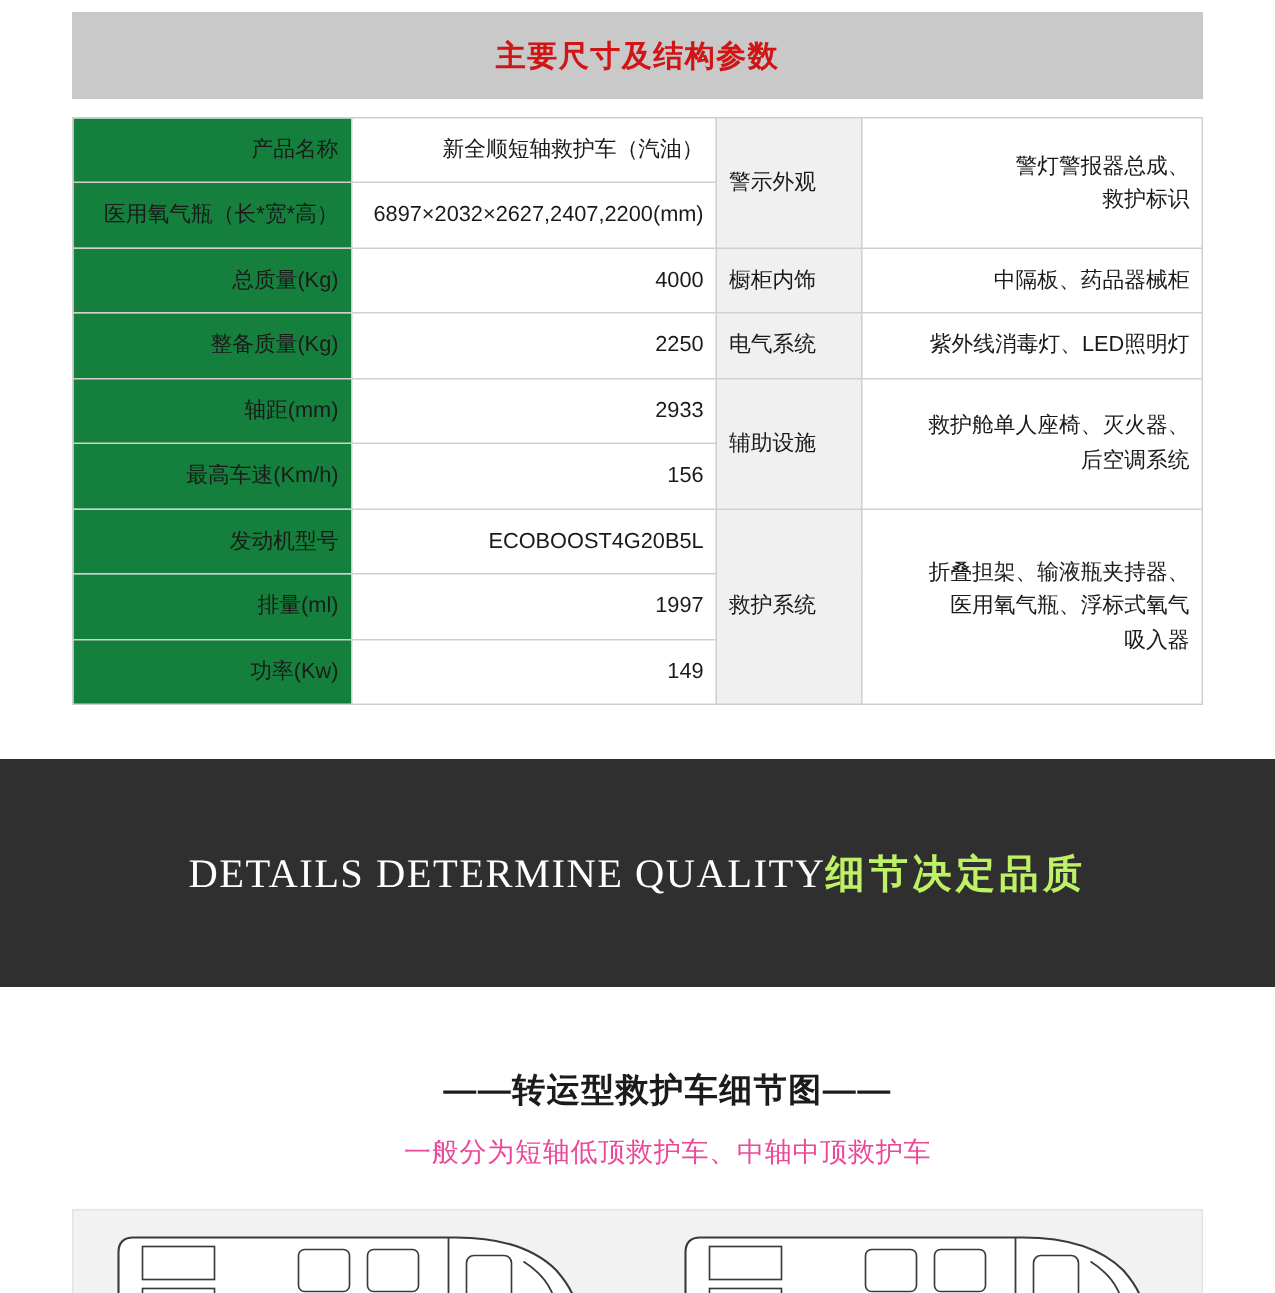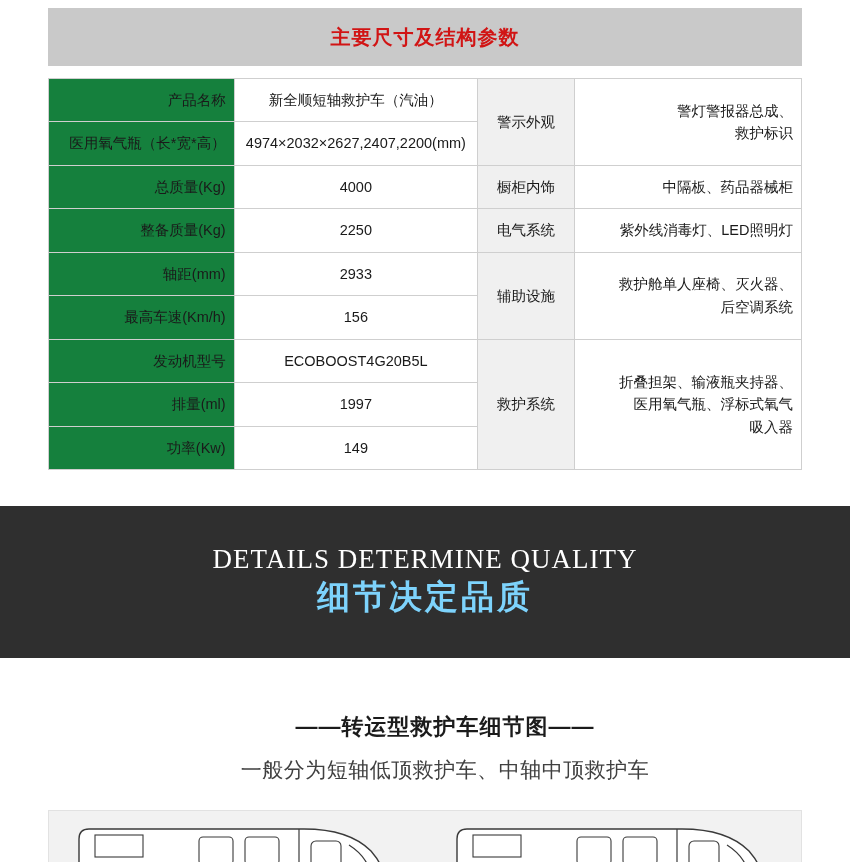--- a/index.html
+++ b/index.html
@@ -48,75 +48,74 @@
     vertical-align: middle;
     line-height: 1.55;
   }
   td.label {
     background: #15803d;
     text-align: right;
     width: 180px;
   }
   td.value {
     background: #ffffff;
-    text-align: center;
+    text-align: right;
     width: 236px;
   }
   td.label-r {
     background: #f0f0f0;
-    text-align: center;
     width: 94px;
   }
   td.value-r {
     background: #ffffff;
     text-align: right;
     padding-left: 16px;
     width: 220px;
   }
   td.value-r .ln { display: block; }
 
   
   .banner {
     margin-top: 36px;
     background: #2f2f2f;
     height: 152px;
     display: flex;
-    flex-direction: column;
+    flex-direction: row;
     align-items: center;
     justify-content: center;
   }
   .banner .en {
     color: #ffffff;
     font-family: "Liberation Serif", serif;
     font-size: 27px;
     letter-spacing: 1px;
   }
   .banner .cn {
-    color: #7dd3fc;
-    font-size: 33px;
+    color: #bef264;
+    font-size: 26px;
     font-weight: bold;
     letter-spacing: 3px;
   }
 
   
   .detail-head {
     margin-top: 54px;
     text-align: center;
     padding-left: 40px;
   }
   .detail-head .h1 {
     font-size: 22px;
     font-weight: bold;
     color: #1b1b1b;
     letter-spacing: 1px;
   }
   .detail-head .h2 {
     margin-top: 14px;
-    font-size: 21px;
-    color: #404040;
+    font-size: 18px;
+    color: #ec4899;
     letter-spacing: 0.5px;
   }
 
   
   .diagram-wrap {
     margin: 26px 48px 0 48px;
     width: 754px;
     height: 130px;
     background: #f2f2f2;
     border: 1px solid #e2e2e2;
@@ -143,21 +142,21 @@
           <td class="value">新全顺短轴救护车（汽油）</td>
           <td class="label-r" rowspan="2">警示外观</td>
           <td class="value-r" rowspan="2">
             <span class="ln">警灯警报器总成、</span>
             <span class="ln">救护标识</span>
           </td>
         </tr>
 
         <tr>
           <td class="label">医用氧气瓶（长*宽*高）</td>
-          <td class="value">4974×2032×2627,2407,2200(mm)</td>
+          <td class="value">6897×2032×2627,2407,2200(mm)</td>
         </tr>
 
         <tr>
           <td class="label">总质量(Kg)</td>
           <td class="value">4000</td>
           <td class="label-r">橱柜内饰</td>
           <td class="value-r">
             <span class="ln">中隔板、药品器械柜</span>
           </td>
         </tr>

